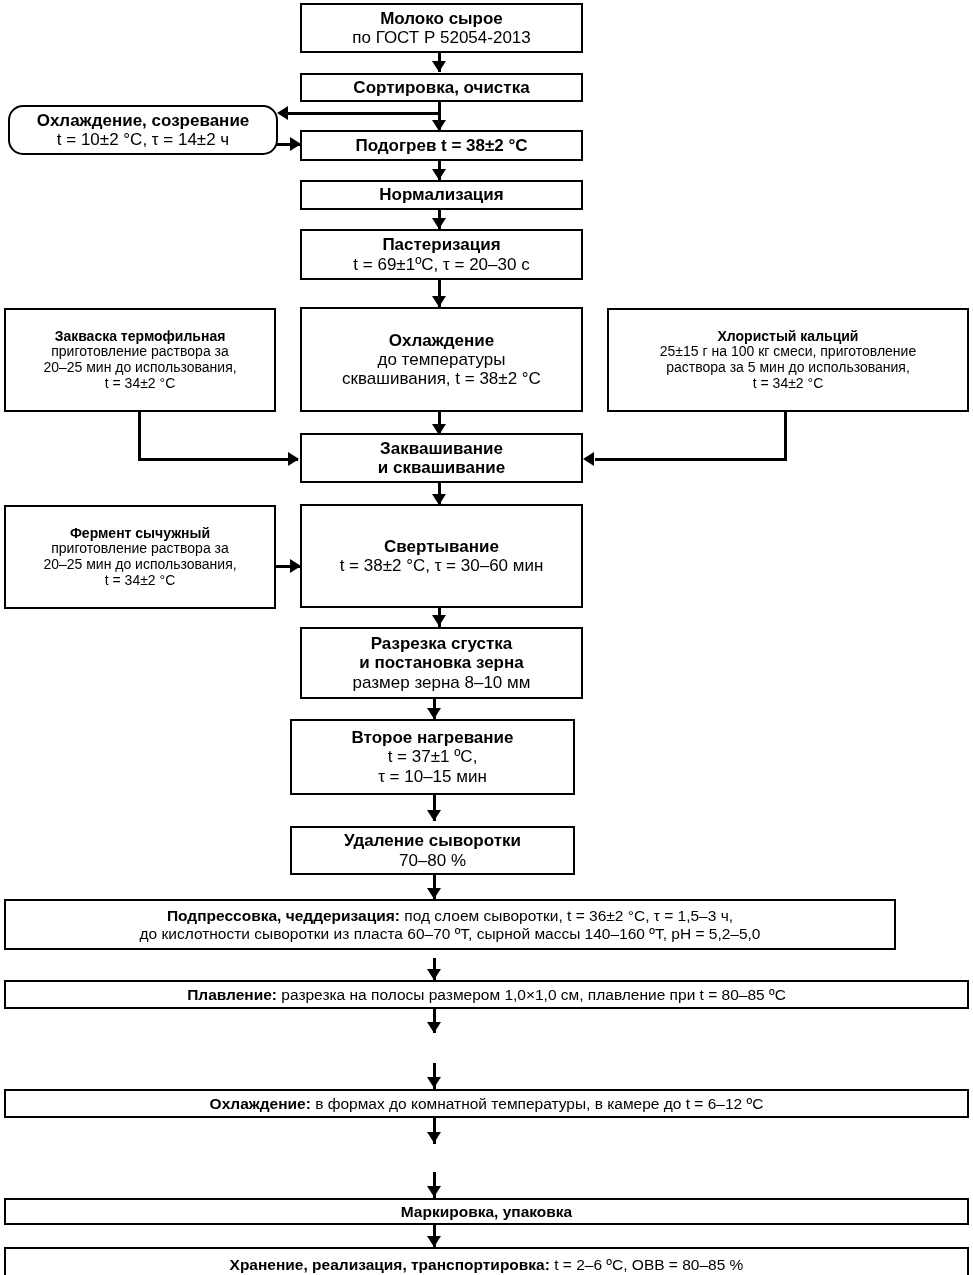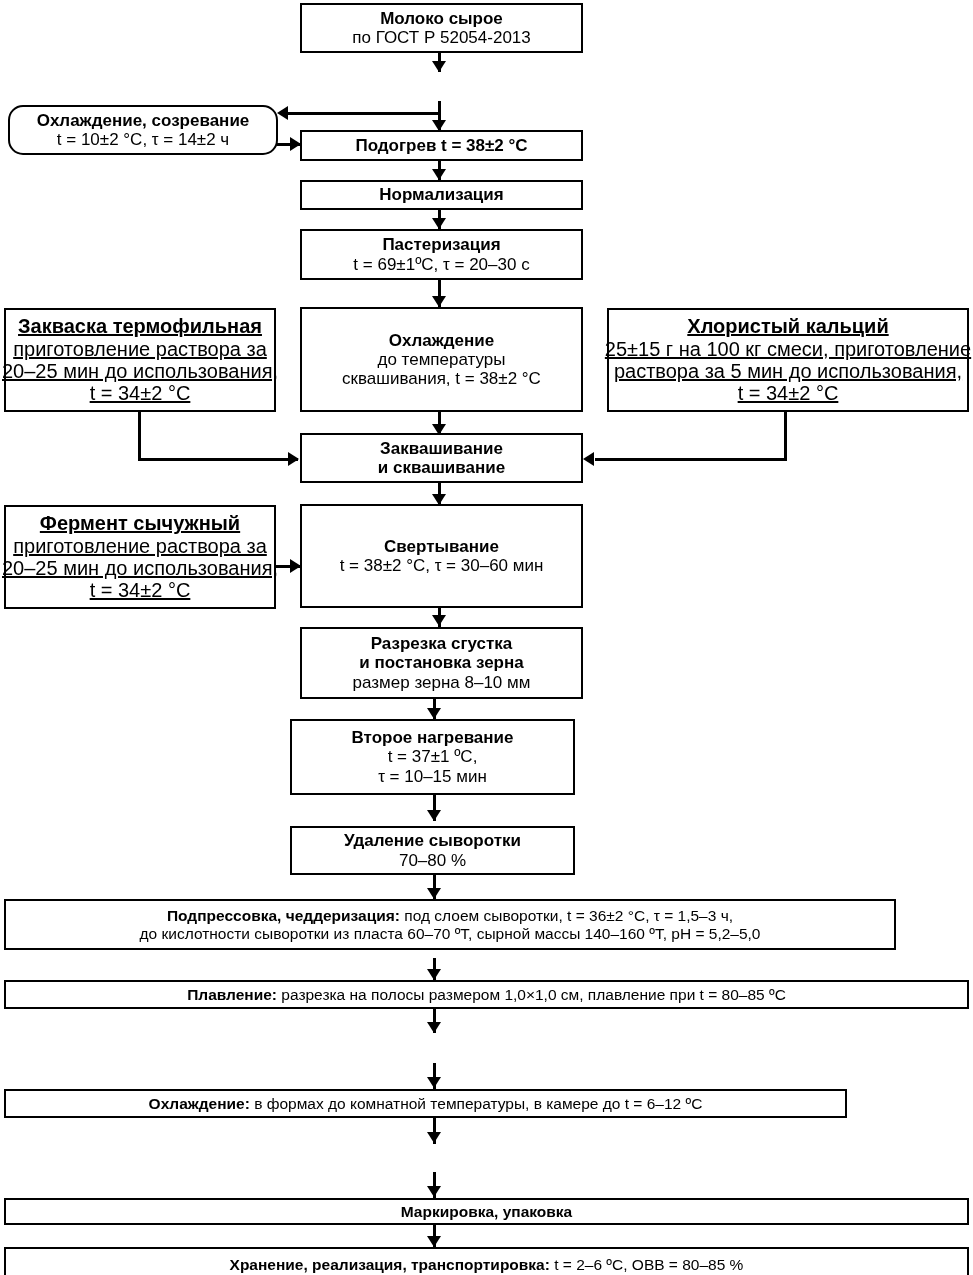--- a/index.html
+++ b/index.html
@@ -25,21 +25,21 @@
     z-index:3;
   }
   .ln{display:block;white-space:nowrap;}
   .b{font-weight:bold;}
   .n{font-weight:normal;}
   
   .mix{font-weight:normal;}
   .mix b{font-weight:bold;}
 
   .f17{font-size:17px;}
-  .f16{font-size:20px;text-decoration:underline;}
+  .f16{font-size:14px;}
   .f155{font-size:15.5px;}
 
   
   .vline{position:absolute;width:3px;background:#000000;z-index:1;}
   .hline{position:absolute;height:3px;background:#000000;z-index:1;}
   .arrow-d{position:absolute;width:0;height:0;border-left:7px solid transparent;border-right:7px solid transparent;border-top:11px solid #000000;z-index:2;}
   .arrow-r{position:absolute;width:0;height:0;border-top:7px solid transparent;border-bottom:7px solid transparent;border-left:11px solid #000000;z-index:2;}
   .arrow-l{position:absolute;width:0;height:0;border-top:7px solid transparent;border-bottom:7px solid transparent;border-right:11px solid #000000;z-index:2;}
 </style>
 </head>
@@ -114,20 +114,23 @@
   <div class="arrow-d" style="left:427px;top:1186px;"></div>
 
   <div class="vline" style="left:433px;top:1225px;height:22px;"></div>
   <div class="arrow-d" style="left:427px;top:1236px;"></div>
 
   <div class="box" style="left:300px;top:3px;width:283px;height:50px;">
     <span class="ln b f17">Молоко сырое</span>
     <span class="ln n f17">по ГОСТ Р 52054-2013</span>
   </div>
 
+  <div class="box" style="left:300px;top:73px;width:283px;height:29px;">
+    <span class="ln b f17">Сортировка, очистка</span>
+  </div>
 
   <div class="box" style="left:8px;top:105px;width:270px;height:50px;border-radius:15px;">
     <span class="ln b f17">Охлаждение, созревание</span>
     <span class="ln n f17">t = 10±2 °C, τ = 14±2 ч</span>
   </div>
 
   <div class="box" style="left:300px;top:130px;width:283px;height:31px;">
     <span class="ln b f17">Подогрев t = 38±2 °C</span>
   </div>
 
@@ -197,21 +200,21 @@
   <div class="box" style="left:4px;top:899px;width:892px;height:51px;">
     <span class="ln mix f155"><b>Подпрессовка, чеддеризация:</b><span> под слоем сыворотки, t = 36±2 °C, τ = 1,5–3 ч,</span></span>
     <span class="ln n f155">до кислотности сыворотки из пласта 60–70 ºТ, сырной массы 140–160 ºТ, pH = 5,2–5,0</span>
   </div>
 
   <div class="box" style="left:4px;top:980px;width:965px;height:29px;">
     <span class="ln mix f155"><b>Плавление:</b><span> разрезка на полосы размером 1,0×1,0 см, плавление при t = 80–85 ºC</span></span>
   </div>
 
 
-  <div class="box" style="left:4px;top:1089px;width:843px;height:29px;">
+  <div class="box" style="left:4px;top:1089px;width:965px;height:29px;">
     <span class="ln mix f155"><b>Охлаждение:</b><span> в формах до комнатной температуры, в камере до t = 6–12 ºC</span></span>
   </div>
 
 
   <div class="box" style="left:4px;top:1198px;width:965px;height:27px;">
     <span class="ln mix f155"><b>Маркировка, упаковка</b><span></span></span>
   </div>
 
   <div class="box" style="left:4px;top:1247px;width:965px;height:36px;">
     <span class="ln mix f155"><b>Хранение, реализация, транспортировка:</b><span> t = 2–6 ºC, ОВВ = 80–85 %</span></span>

